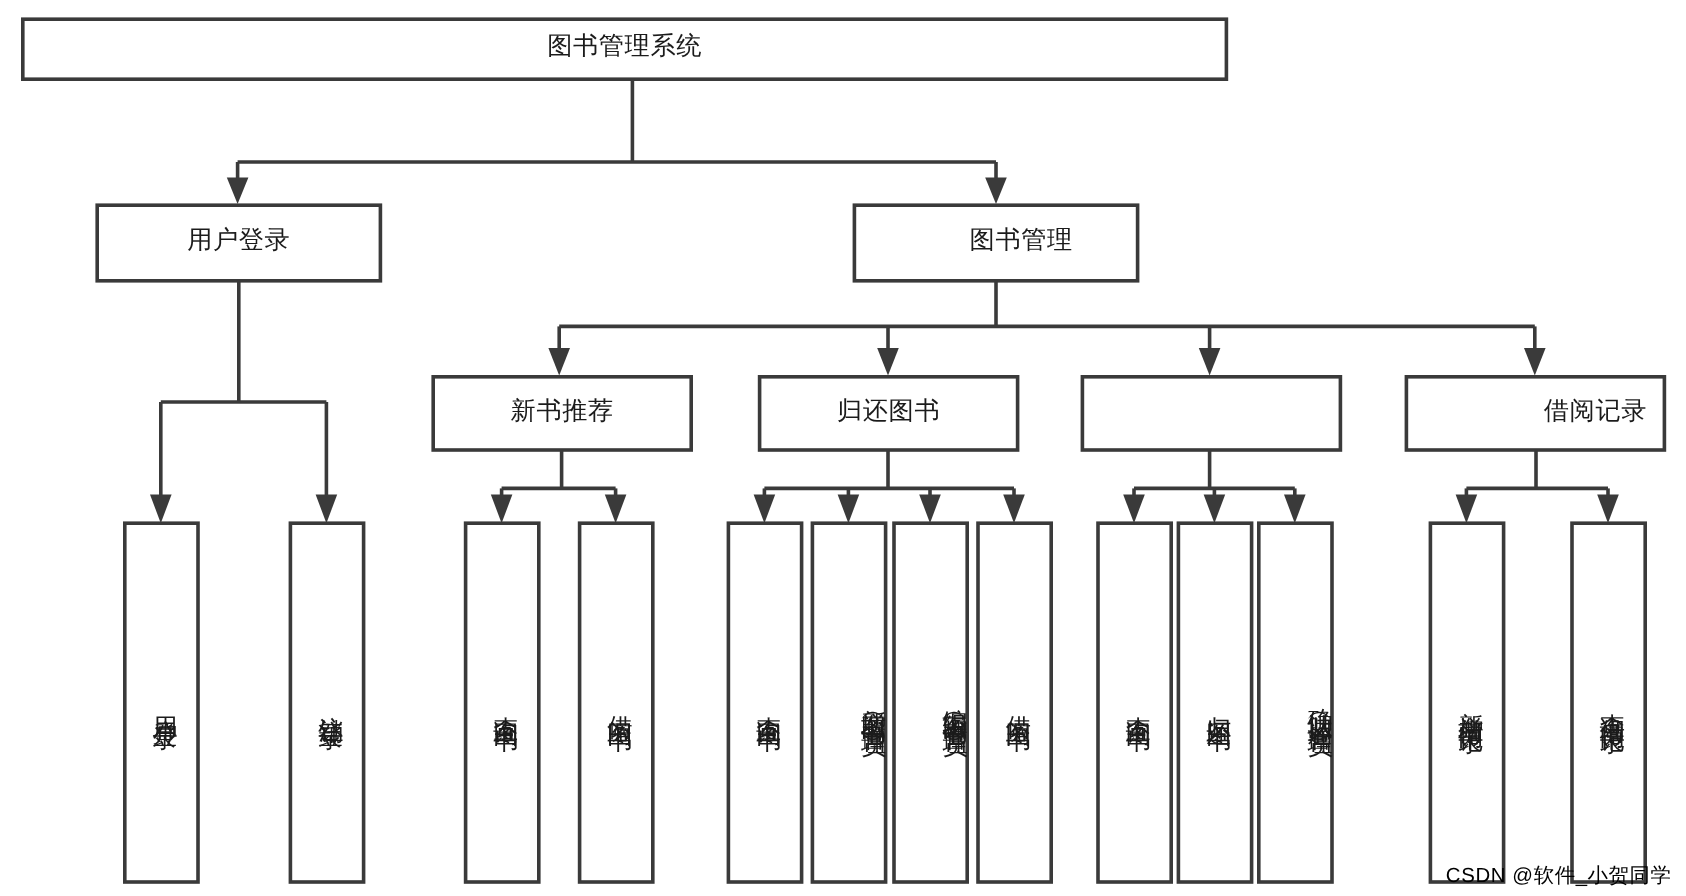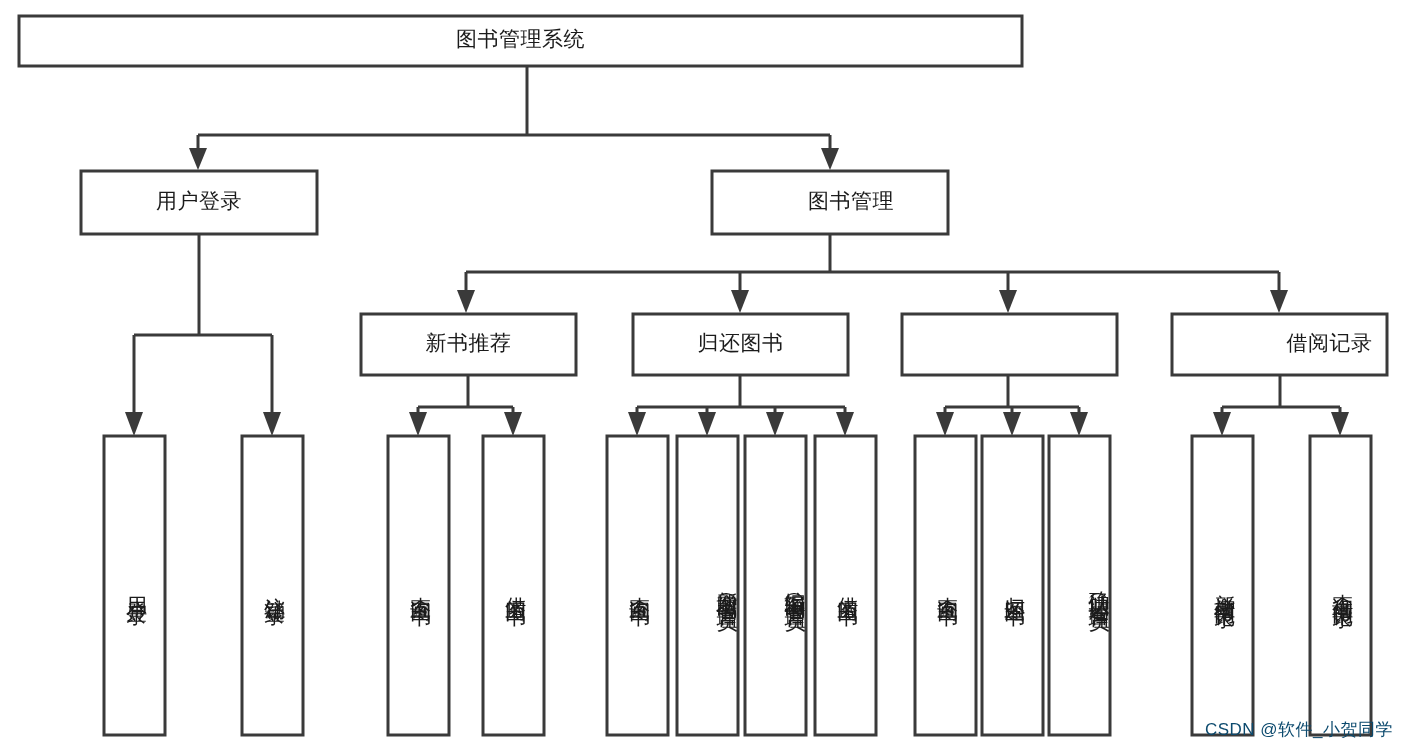--- a/index.html
+++ b/index.html
@@ -61,21 +61,21 @@
     text-orientation: upright;
     font-size: 21px;
     letter-spacing: 3px;
     line-height: 1.25;
   }
   .watermark {
     position: absolute;
     right: 12px;
     bottom: 6px;
     font-size: 17px;
-    color: #0c4a6e;
+    color: #000000;
     font-family: "Liberation Sans", "DejaVu Sans", sans-serif;
     white-space: nowrap;
     letter-spacing: 0.5px;
   }
 </style>
 </head>
 <body>
 
 <div id="diagram-root">
 

